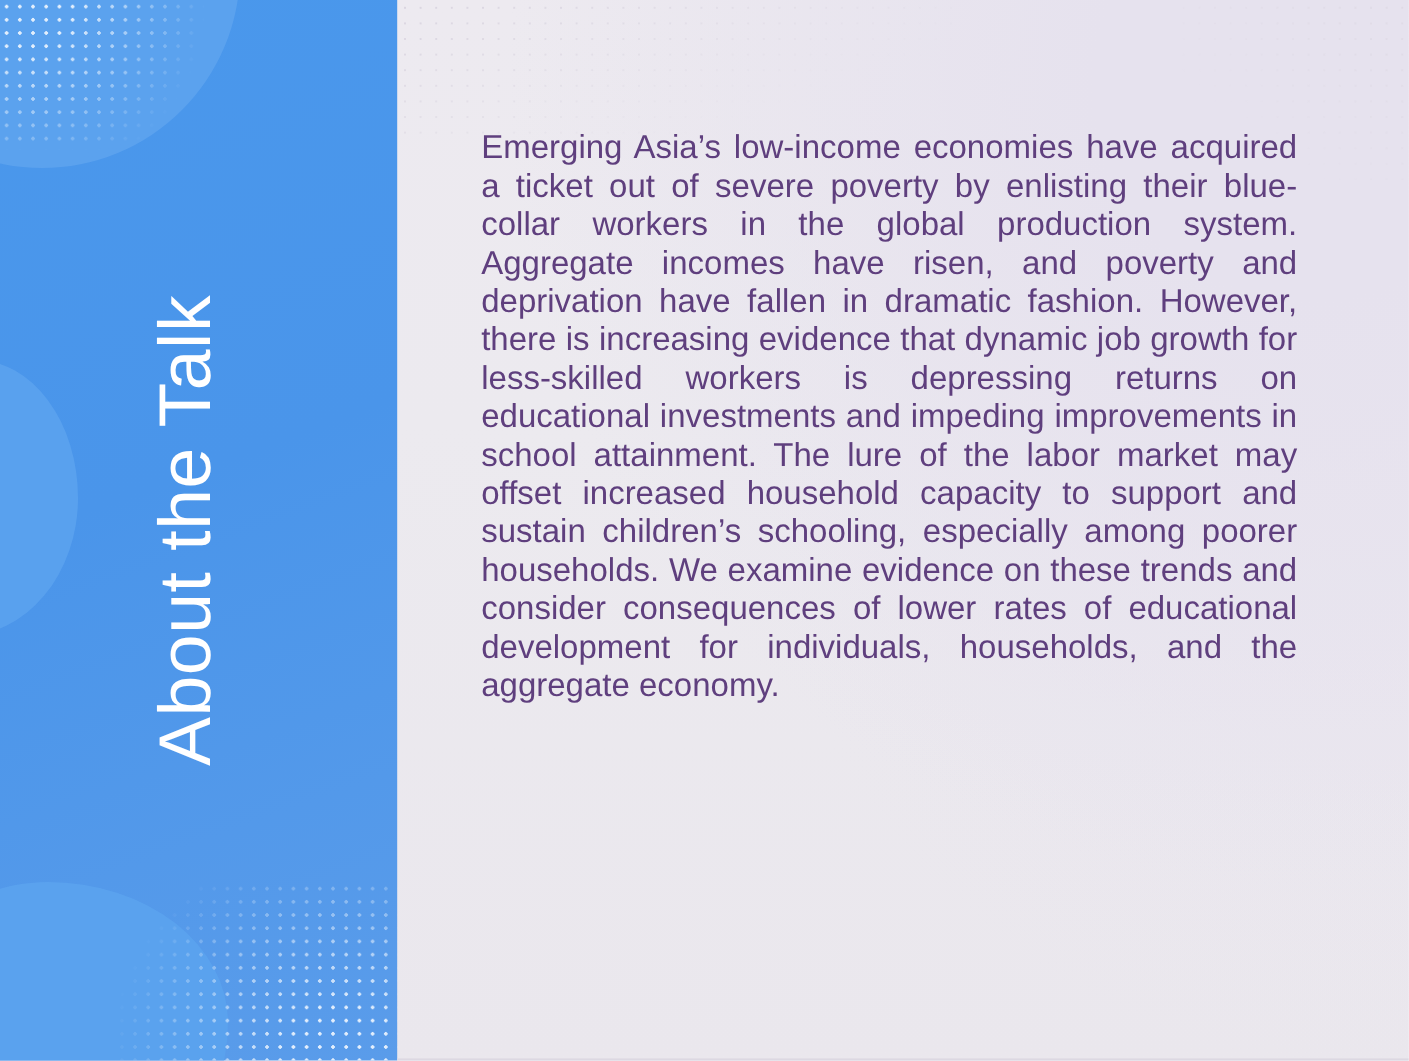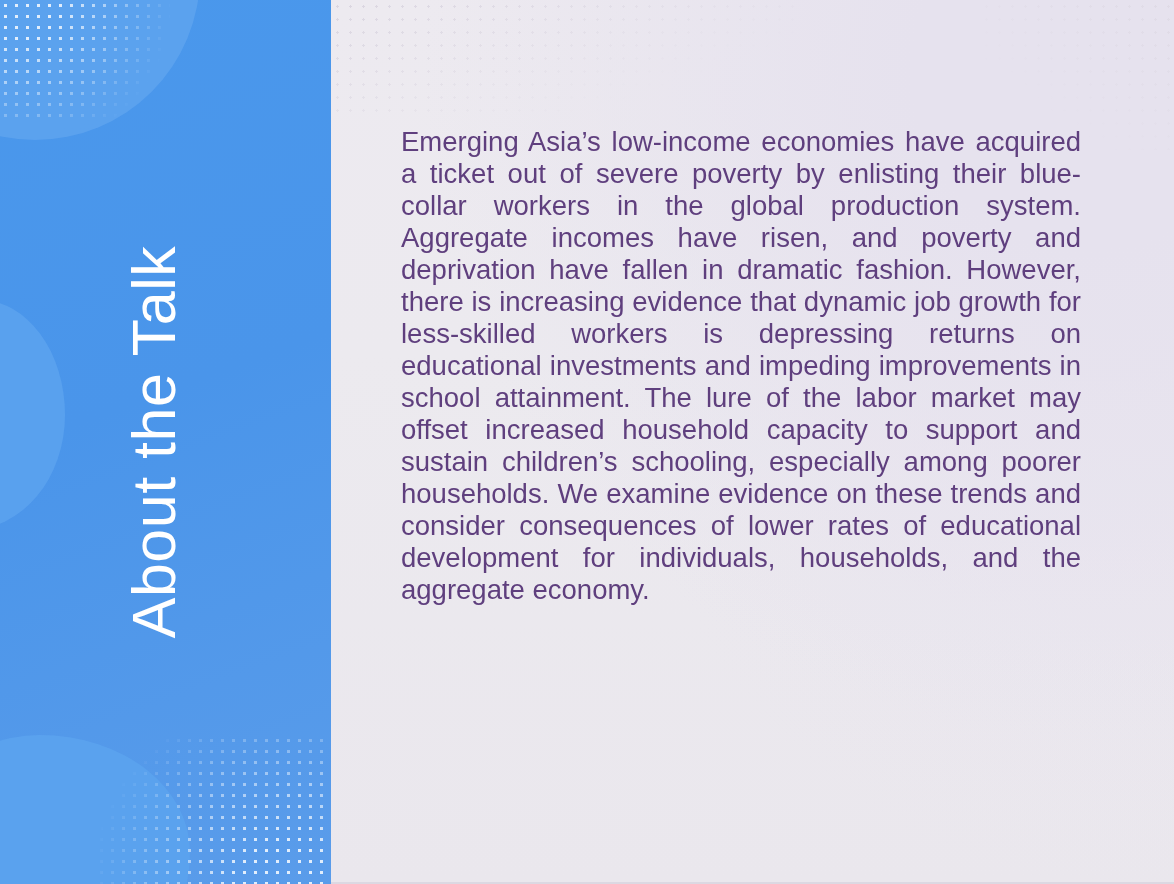--- a/index.html
+++ b/index.html
@@ -151,21 +151,20 @@
     position: absolute;
     left: 401px;
     top: 107px;
     width: 680px;
     color: #5f3f7e;
     font-size: 27.5px;
     line-height: 32px;
     text-align: justify;
     text-justify: inter-word;
     font-family: "Liberation Sans", sans-serif;
-    margin-top: 19px;
   }
   .body-text p { margin: 0; }
   .bottom-rule {
     position: absolute;
     left: 331px;
     bottom: 0;
     width: 843px;
     height: 2px;
     background: #dcd8e2;
   }

